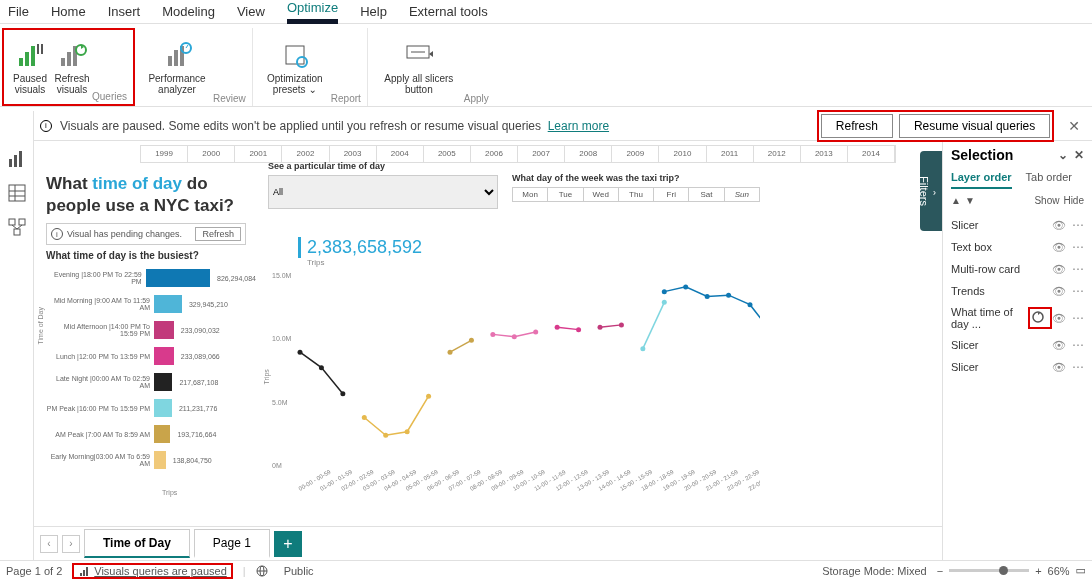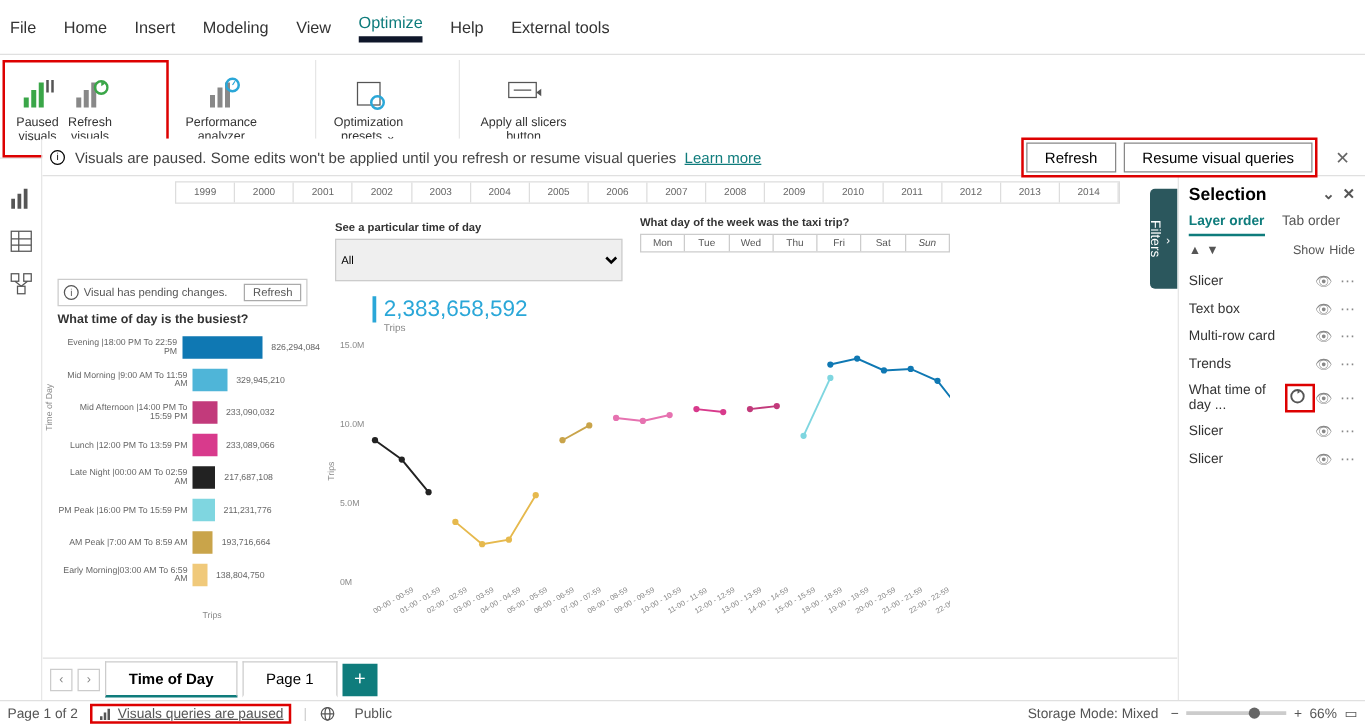--- a/index.html
+++ b/index.html
@@ -1,17 +1,17 @@
 <!DOCTYPE html>
 <html><head>
 <meta charset="utf-8">
 <style>
 * { margin:0; padding:0; box-sizing:border-box; font-family:"Segoe UI",Arial,sans-serif; }
 body { width:1092px; height:580px; background:#fff; overflow:hidden; position:relative; font-size:11px; }
-.menubar { height:44px; display:flex; align-items:center; padding:0 8px; gap:22px; border-bottom:1px solid #e0e0e0; }
+.menubar { height:24px; display:flex; align-items:center; padding:0 8px; gap:22px; border-bottom:1px solid #e0e0e0; }
 .menubar span { font-size:13px; color:#333; cursor:pointer; }
 .menubar .active { color:#0f7c7c; border-bottom:5px solid #0f172a; padding-bottom:4px; }
 .ribbon { height:83px; display:flex; padding:4px 2px 0; border-bottom:1px solid #e0e0e0; }
 .ribbon-group { display:flex; flex-direction:row; align-items:center; padding:0 6px; border-right:1px solid #e6e6e6; }
 .ribbon-group:last-child { border-right:none; }
 .ribbon-group .buttons { display:flex; gap:2px; }
 .ribbon-btn { display:flex; flex-direction:column; align-items:center; width:40px; padding:2px 0; cursor:pointer; }
 .ribbon-btn.wide { width:72px; }
 .ribbon-btn .icon { width:32px; height:32px; display:flex; align-items:center; justify-content:center; }
 .ribbon-btn .lbl { font-size:10px; text-align:center; line-height:11px; margin-top:2px; color:#333; }
@@ -36,21 +36,21 @@
 .pending-card { position:absolute; left:4px; top:82px; width:200px; height:22px; border:1px solid #ccc; display:flex; align-items:center; padding:0 4px; gap:4px; font-size:9px; color:#555; }
 .pending-card .rbtn { margin-left:auto; border:1px solid #aaa; padding:1px 6px; font-size:9px; cursor:pointer; }
 .sub1 { position:absolute; left:4px; top:109px; font-size:10px; font-weight:600; color:#333; }
 .barchart { position:absolute; left:4px; top:124px; width:210px; height:220px; }
 .bar-row { display:flex; align-items:center; height:26px; gap:4px; }
 .bar-lbl { width:104px; font-size:7px; color:#666; text-align:right; }
 .bar { height:18px; }
 .bar-val { font-size:7px; color:#666; padding-left:3px; }
 .axis-y { position:absolute; left:-2px; top:200px; font-size:7px; color:#888; transform:rotate(-90deg); transform-origin:left; }
 .axis-x { position:absolute; left:120px; top:348px; font-size:7px; color:#888; }
-.drop1 { position:absolute; left:226px; top:36px; width:230px; }
+.drop1 { position:absolute; left:226px; top:20px; width:230px; }
 .drop1 .dlbl { font-size:9px; font-weight:600; color:#333; }
 .drop1 select { width:100%; height:34px; font-size:9px; border:1px solid #ccc; margin-top:4px; }
 .days { position:absolute; left:470px; top:32px; width:248px; }
 .days .dlbl { font-size:9px; font-weight:600; color:#333; }
 .day-grid { display:flex; border:1px solid #ccc; margin-top:4px; }
 .day-grid span { flex:1; text-align:center; font-size:8px; color:#555; padding:2px 0; border-right:1px solid #ccc; }
 .day-grid span:last-child{border-right:none;font-style:italic;}
 .bignum { position:absolute; left:228px; top:96px;margin-left:28px; }
 .bignum .n { font-size:18px; color:#2aa7d8; font-weight:500; border-left:3px solid #2aa7d8; padding-left:6px; }
 .bignum .t { font-size:8px; color:#888; padding-left:9px; }
@@ -223,20 +223,23 @@
           <span>2006</span>
           <span>2007</span>
           <span>2008</span>
           <span>2009</span>
           <span>2010</span>
           <span>2011</span>
           <span>2012</span>
           <span>2013</span>
           <span>2014</span>
         </div>
+      <div class="title-block">
+        <h2><span>What </span><span class="hl">time of day</span><span> do people use a NYC taxi?</span></h2>
+      </div>
       <div class="pending-card red-box">
         <span class="info-icon">i</span>
         <span>Visual has pending changes.</span>
         <span class="rbtn">Refresh</span>
       </div>
       <div class="sub1">What time of day is the busiest?</div>
       <div class="barchart" id="barchart">
           <div class="bar-row">
             <div class="bar-lbl">Evening |18:00 PM To 22:59 PM</div>
             <div class="bar" style="width:70px;background:#0f78b3"></div>

